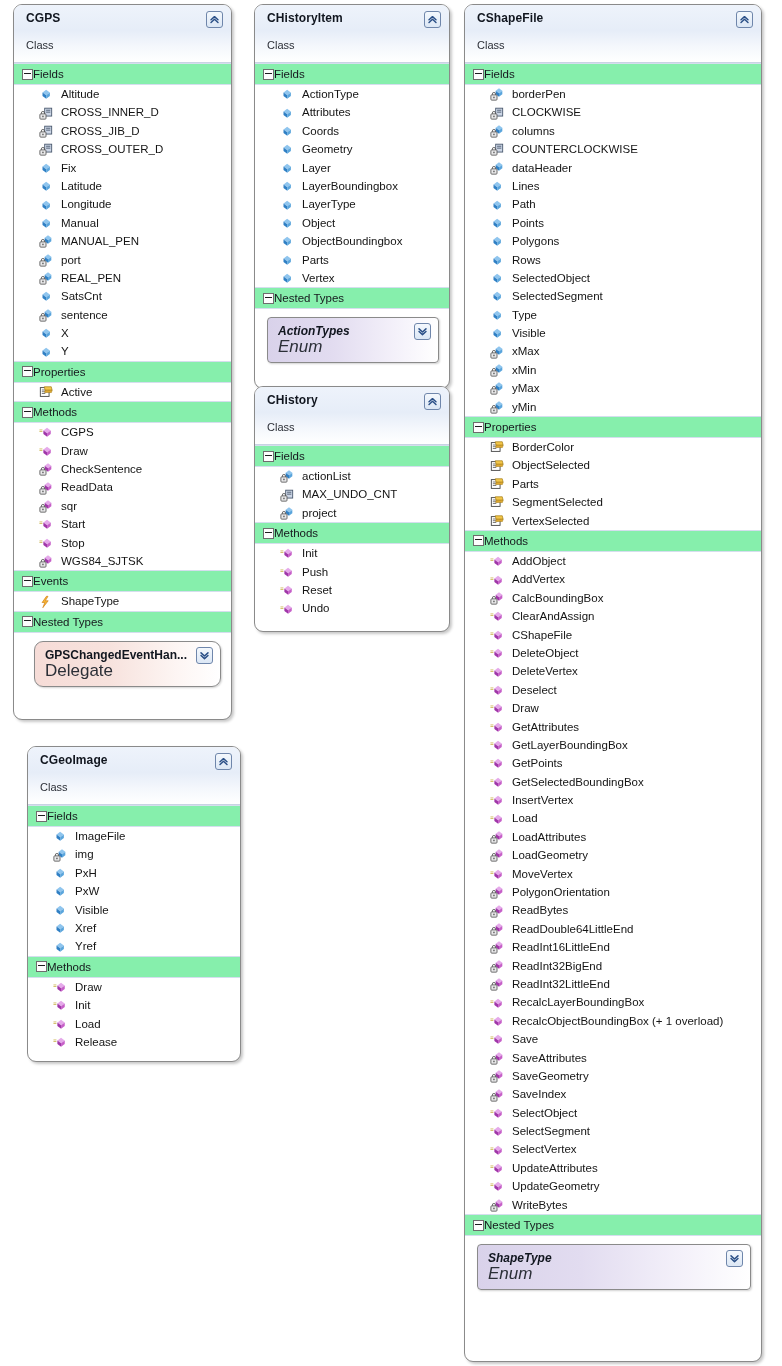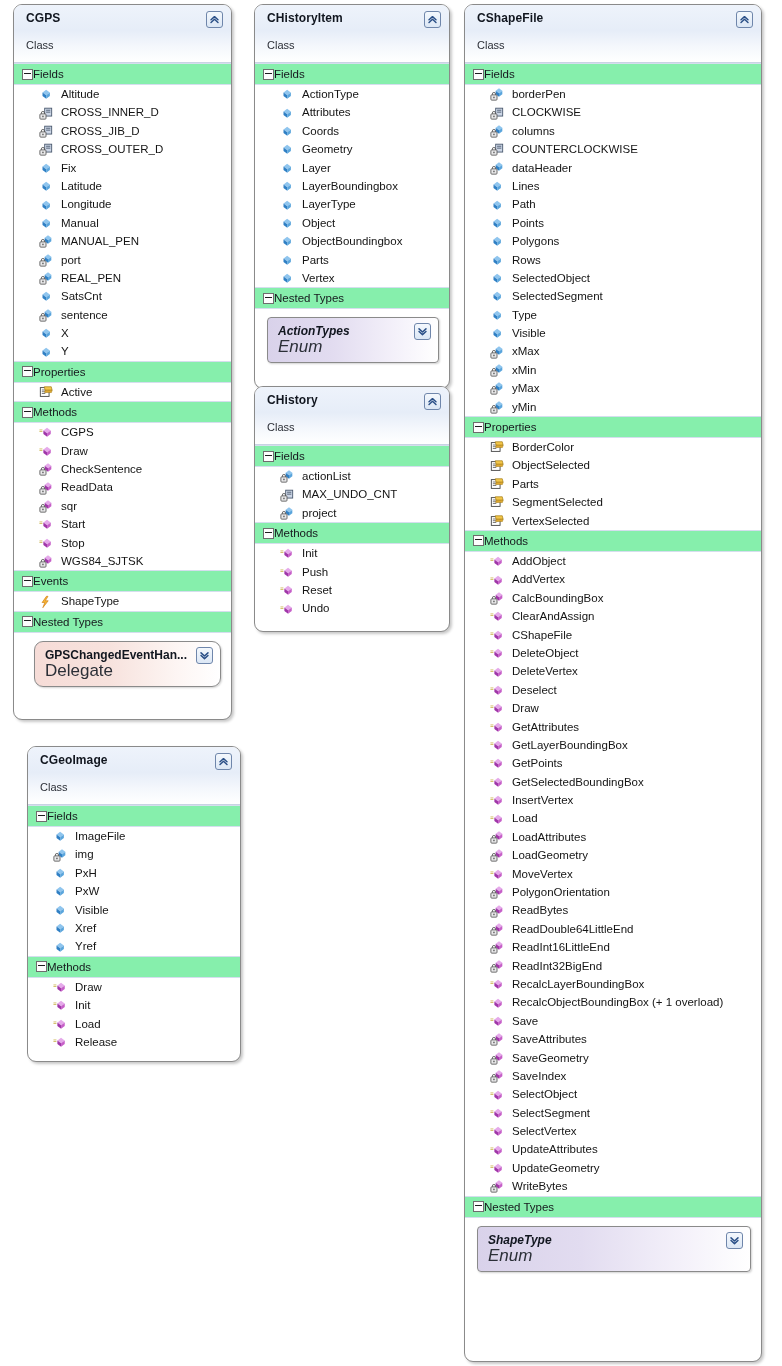--- a/index.html
+++ b/index.html
@@ -1212,20 +1212,31 @@
           <polygon points="6.5,4.35 10.3,7.199999999999999 10.3,11 6.5,8.149999999999999" fill="#9f36a8"></polygon>
           <polygon points="14.1,4.35 14.1,8.149999999999999 10.3,11 10.3,7.199999999999999" fill="#c65fc8"></polygon>
           <rect x="1" y="9" width="7" height="6" rx="1" fill="#e9e9ea" stroke="#5a5a5a" stroke-width="1"></rect>
           <path d="M2.7 9.1 v-1.1 a1.8 1.8 0 0 1 3.6 0 v1.1" fill="none" stroke="#5a5a5a" stroke-width="1"></path>
           <circle cx="4.5" cy="11.9" r="1" fill="#6d6d6d"></circle>
         </svg>
         <span class="label">ReadInt32BigEnd</span>
       </div>
       <div class="member">
         <svg viewBox="0 0 16 16" class="icon" width="14" height="14">
+          <polygon points="10.3,1.5 14.1,4.35 10.3,7.199999999999999 6.5,4.35" fill="#e5a9ea"></polygon>
+          <polygon points="6.5,4.35 10.3,7.199999999999999 10.3,11 6.5,8.149999999999999" fill="#9f36a8"></polygon>
+          <polygon points="14.1,4.35 14.1,8.149999999999999 10.3,11 10.3,7.199999999999999" fill="#c65fc8"></polygon>
+          <rect x="1" y="9" width="7" height="6" rx="1" fill="#e9e9ea" stroke="#5a5a5a" stroke-width="1"></rect>
+          <path d="M2.7 9.1 v-1.1 a1.8 1.8 0 0 1 3.6 0 v1.1" fill="none" stroke="#5a5a5a" stroke-width="1"></path>
+          <circle cx="4.5" cy="11.9" r="1" fill="#6d6d6d"></circle>
+        </svg>
+        <span class="label">ReadInt32LittleEnd</span>
+      </div>
+      <div class="member">
+        <svg viewBox="0 0 16 16" class="icon" width="14" height="14">
           <polygon points="9.2,3 13.4,6.15 9.2,9.3 5,6.15" fill="#e5a9ea"></polygon>
           <polygon points="5,6.15 9.2,9.3 9.2,13.5 5,10.350000000000001" fill="#9f36a8"></polygon>
           <polygon points="13.4,6.15 13.4,10.350000000000001 9.2,13.5 9.2,9.3" fill="#c65fc8"></polygon>
           <rect x="0.5" y="5.2" width="3.4" height="0.9" fill="#c9b24a"></rect>
           <rect x="0.5" y="7" width="3.4" height="0.9" fill="#c9b24a"></rect>
         </svg>
         <span class="label">RecalcLayerBoundingBox</span>
       </div>
       <div class="member">
         <svg viewBox="0 0 16 16" class="icon" width="14" height="14">

